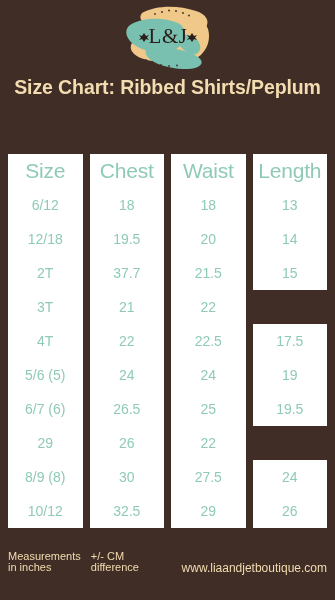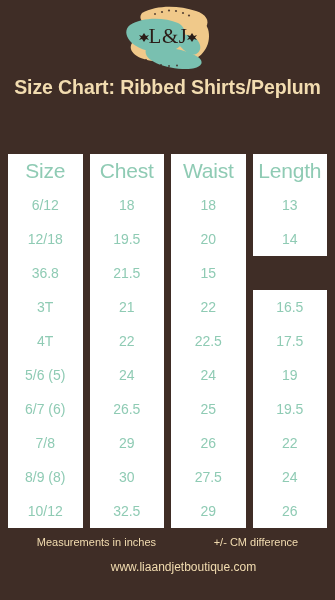--- a/index.html
+++ b/index.html
@@ -81,21 +81,21 @@
     font-size: 21px;
     height: 34px;
     letter-spacing: -0.2px;
   }
 
   
   .footer {
     flex: 1 1 auto;
     width: 319px;
     display: flex;
-    flex-direction: column;
+    flex-direction: row;
     align-items: center;
     justify-content: flex-start;
     padding-top: 9px;
     box-sizing: border-box;
   }
   .footer-line {
     display: flex;
     width: 100%;
     justify-content: space-around;
     color: #f2dcb0;
@@ -170,30 +170,30 @@
     </div>
 
     <div class="row">
       <div class="cell">12/18</div>
       <div class="cell">19.5</div>
       <div class="cell">20</div>
       <div class="cell">14</div>
     </div>
 
     <div class="row">
-      <div class="cell">36.8</div>
+      <div class="cell">2T</div>
+      <div class="cell">37.7</div>
       <div class="cell">21.5</div>
       <div class="cell">15</div>
     </div>
 
     <div class="row">
       <div class="cell">3T</div>
       <div class="cell">21</div>
       <div class="cell">22</div>
-      <div class="cell">16.5</div>
     </div>
 
     <div class="row">
       <div class="cell">4T</div>
       <div class="cell">22</div>
       <div class="cell">22.5</div>
       <div class="cell">17.5</div>
     </div>
 
     <div class="row">
@@ -204,21 +204,20 @@
     </div>
 
     <div class="row">
       <div class="cell">6/7 (6)</div>
       <div class="cell">26.5</div>
       <div class="cell">25</div>
       <div class="cell">19.5</div>
     </div>
 
     <div class="row">
-      <div class="cell">7/8</div>
       <div class="cell">29</div>
       <div class="cell">26</div>
       <div class="cell">22</div>
     </div>
 
     <div class="row">
       <div class="cell">8/9 (8)</div>
       <div class="cell">30</div>
       <div class="cell">27.5</div>
       <div class="cell">24</div>

